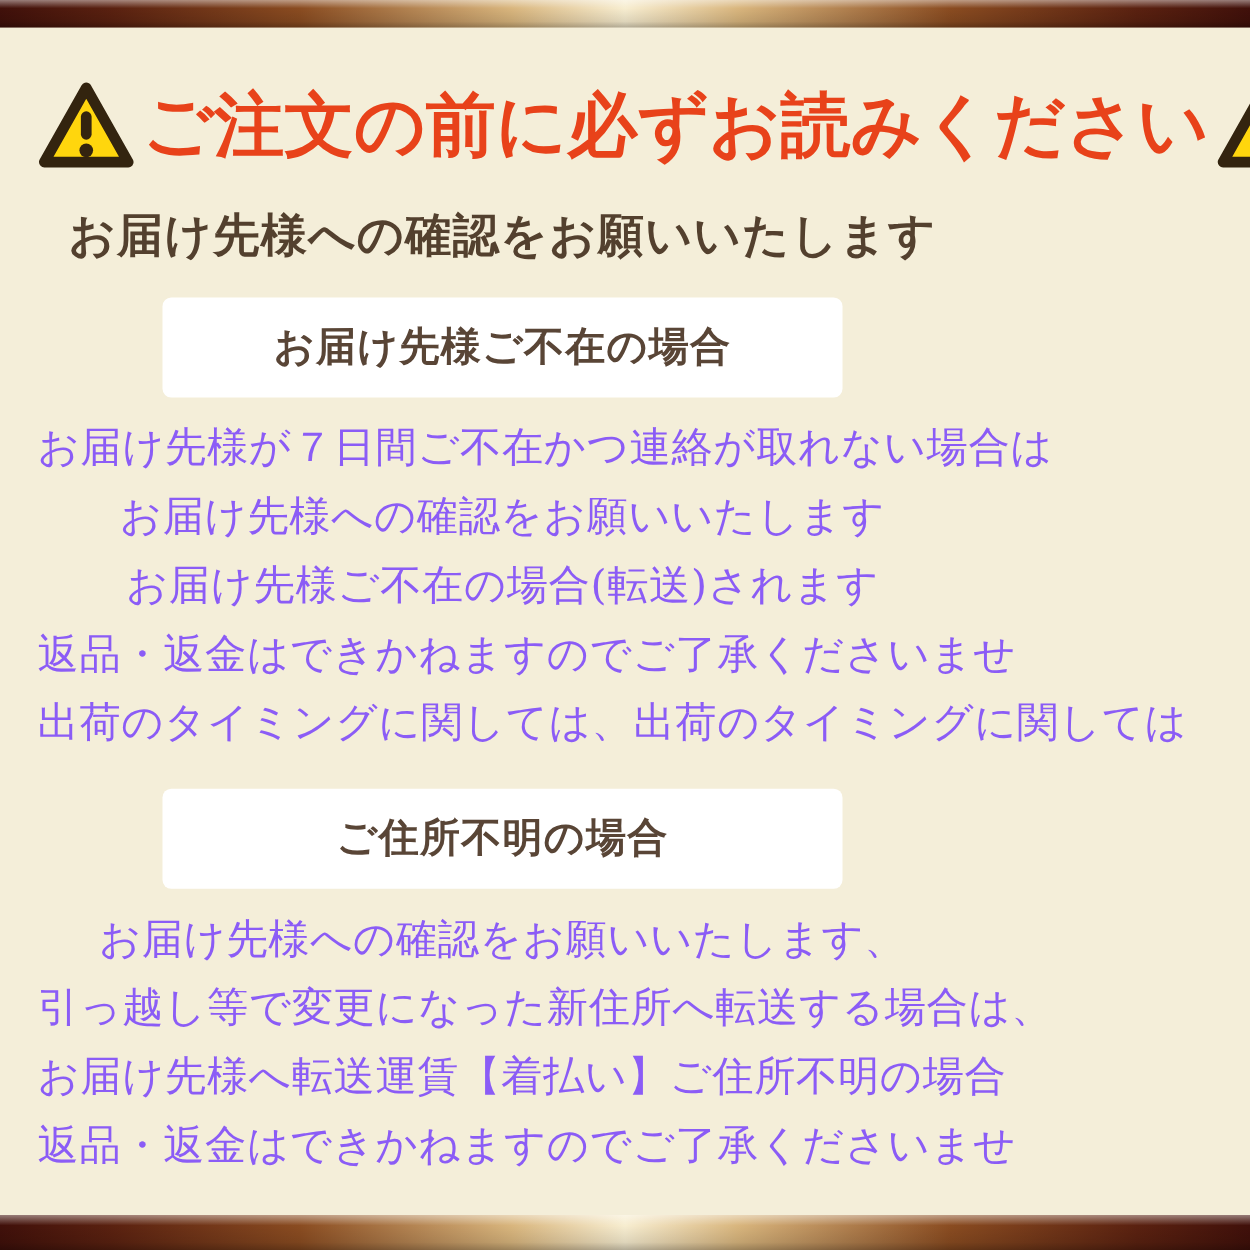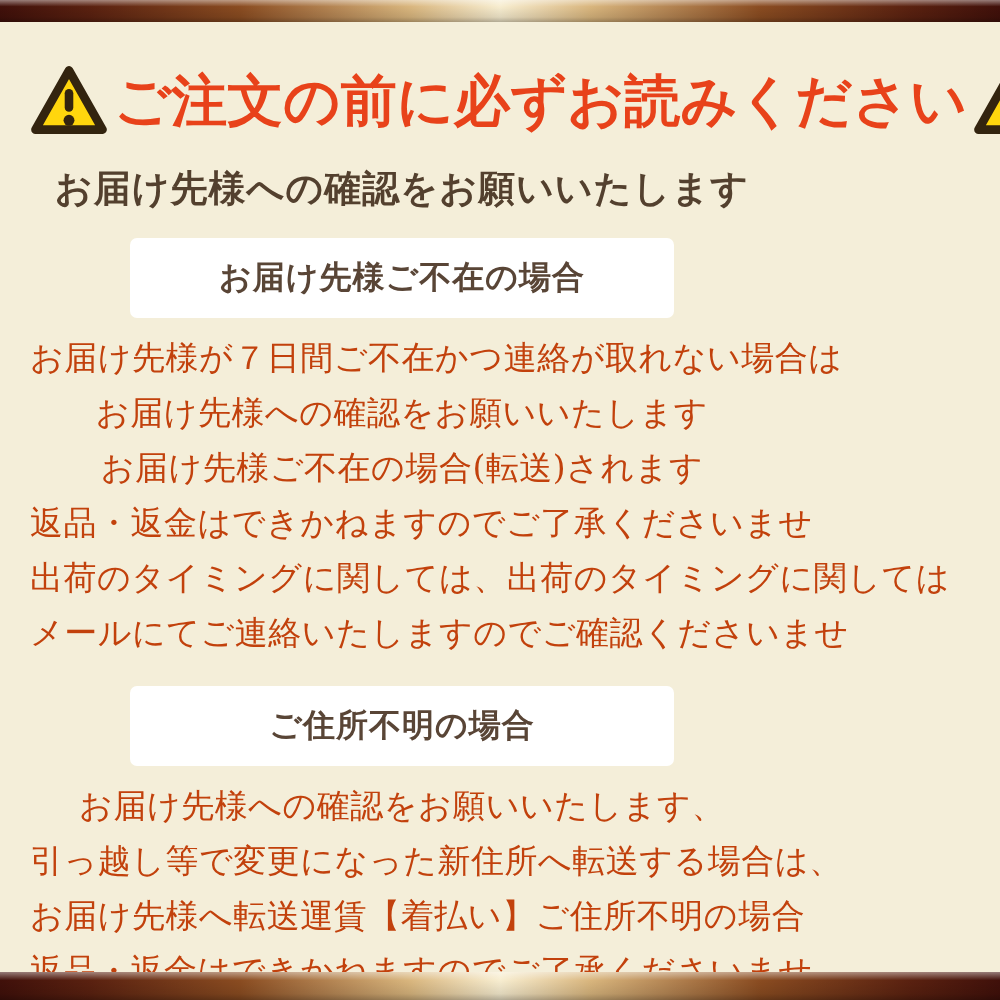--- a/index.html
+++ b/index.html
@@ -89,21 +89,21 @@
     letter-spacing: 1px;
   }
 
   .body-block {
     margin-top: 12px;
   }
   .body-block p {
     margin: 0;
     font-size: 33px;
     line-height: 55px;
-    color: #c2410c;
+    color: #8b5cf6;
     letter-spacing: 0.5px;
     white-space: nowrap;
   }
   .heading-box.second { }
 </style>
 </head>
 <body>
 
 <div class="frame-bar top"></div>
 
@@ -132,21 +132,20 @@
   <div class="heading-box">
     <span class="heading-text">お届け先様ご不在の場合</span>
   </div>
 
   <div class="body-block">
     <p>お届け先様が７日間ご不在かつ連絡が取れない場合は</p>
     <p>お届け先様への確認をお願いいたします</p>
     <p>お届け先様ご不在の場合(転送)されます</p>
     <p>返品・返金はできかねますのでご了承くださいませ</p>
     <p>出荷のタイミングに関しては、出荷のタイミングに関しては</p>
-    <p>メールにてご連絡いたしますのでご確認くださいませ</p>
   </div>
 
   <div class="heading-box second">
     <span class="heading-text">ご住所不明の場合</span>
   </div>
 
   <div class="body-block">
     <p>お届け先様への確認をお願いいたします、</p>
     <p>引っ越し等で変更になった新住所へ転送する場合は、</p>
     <p>お届け先様へ転送運賃【着払い】ご住所不明の場合</p>

